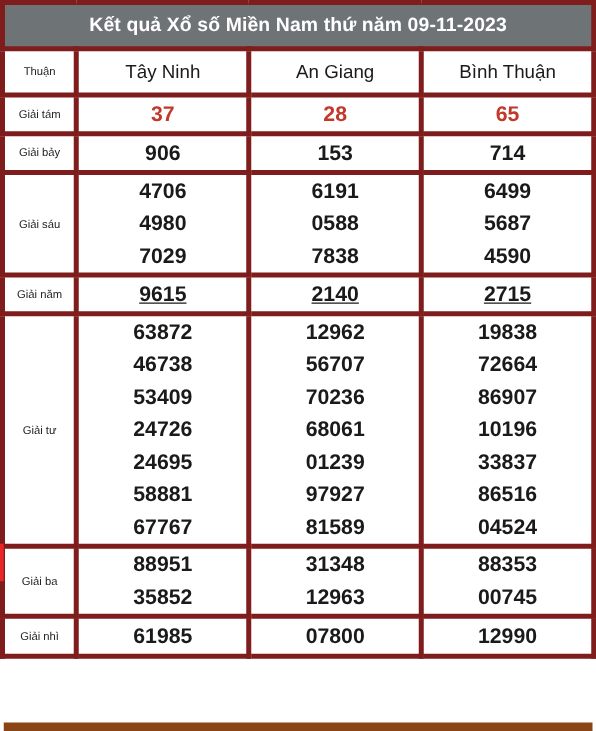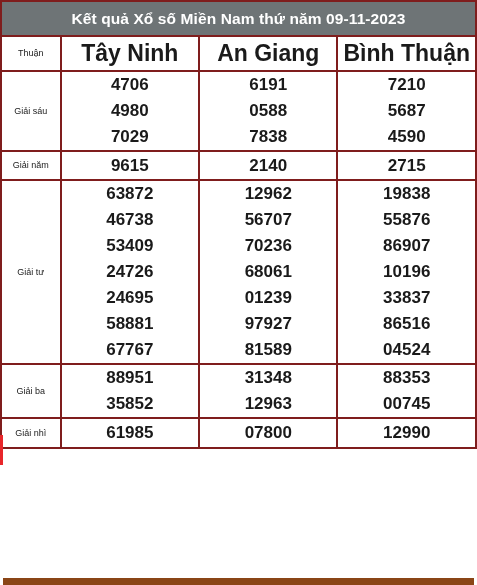--- a/index.html
+++ b/index.html
@@ -45,42 +45,42 @@
     font-weight: bold;
     text-align: center;
     height: 33px;
     line-height: 33px;
     padding: 0;
     letter-spacing: 0.1px;
     border: none;
   }
 
   .result-table td, .result-table th {
-    border: 2px solid #7f1d1d;
+    border: 4px solid #7f1d1d;
     padding: 0;
     vertical-align: middle;
     box-sizing: border-box;
   }
 
   
   col.c-label { width: 59px; }
   col.c-prov  { width: 137px; }
 
   .prize-label {
     font-size: 9px;
     color: #222222;
     text-align: center;
     font-weight: normal;
     padding: 2px 2px;
     line-height: 1.2;
   }
 
   .province-head {
-    font-size: 23px;
-    font-weight: bold;
+    font-size: 15px;
+    font-weight: normal;
     color: #1a1a1a;
     text-align: center;
     height: 33px;
     line-height: 33px;
   }
 
   .num-cell {
     text-align: center;
     font-size: 17px;
     font-weight: bold;
@@ -101,21 +101,21 @@
     font-size: 17px;
     font-weight: bold;
     color: #1a1a1a;
     line-height: 26px;
     height: 26px;
     text-align: center;
   }
 
   .row-8 .num-cell { height: 27px; line-height: 27px; }
   .row-7 .num-cell { height: 27px; line-height: 27px; }
-  .row-5 .num-cell { height: 27px; line-height: 27px; }
+  .row-5 .num-cell { height: 27px; line-height: 27px; text-decoration: underline; }
   .row-2 .num-cell { height: 28px; line-height: 28px; }
   .row-1 .num-cell { height: 28px; line-height: 28px; }
   .row-db .num-cell { height: 30px; line-height: 30px; font-size: 18px; }
 
   .bottom-bar {
     position: absolute;
     left: 3px;
     bottom: 0;
     width: 471px;
     height: 7px;
@@ -142,36 +142,48 @@
       </tr>
       <tr>
         <th class="prize-label">Thuận</th>
         <th class="province-head">Tây Ninh</th>
         <th class="province-head">An Giang</th>
         <th class="province-head">Bình Thuận</th>
       </tr>
     </thead>
     <tbody>
 
-
+      <tr class="row-8">
+        <td class="prize-label">Giải tám</td>
+        <td class="num-cell red">37</td>
+        <td class="num-cell red">28</td>
+        <td class="num-cell red">65</td>
+      </tr>
+
+      <tr class="row-7">
+        <td class="prize-label">Giải bảy</td>
+        <td class="num-cell">906</td>
+        <td class="num-cell">153</td>
+        <td class="num-cell">714</td>
+      </tr>
 
       <tr class="row-6">
         <td class="prize-label">Giải sáu</td>
         <td class="num-stack">
           <div class="n">4706</div>
           <div class="n">4980</div>
           <div class="n">7029</div>
         </td>
         <td class="num-stack">
           <div class="n">6191</div>
           <div class="n">0588</div>
           <div class="n">7838</div>
         </td>
         <td class="num-stack">
-          <div class="n">7210</div>
+          <div class="n">6499</div>
           <div class="n">5687</div>
           <div class="n">4590</div>
         </td>
       </tr>
 
       <tr class="row-5">
         <td class="prize-label">Giải năm</td>
         <td class="num-cell">9615</td>
         <td class="num-cell">2140</td>
         <td class="num-cell">2715</td>
@@ -192,21 +204,21 @@
           <div class="n">12962</div>
           <div class="n">56707</div>
           <div class="n">70236</div>
           <div class="n">68061</div>
           <div class="n">01239</div>
           <div class="n">97927</div>
           <div class="n">81589</div>
         </td>
         <td class="num-stack">
           <div class="n">19838</div>
-          <div class="n">55876</div>
+          <div class="n">72664</div>
           <div class="n">86907</div>
           <div class="n">10196</div>
           <div class="n">33837</div>
           <div class="n">86516</div>
           <div class="n">04524</div>
         </td>
       </tr>
 
       <tr class="row-3">
         <td class="prize-label">Giải ba</td>

